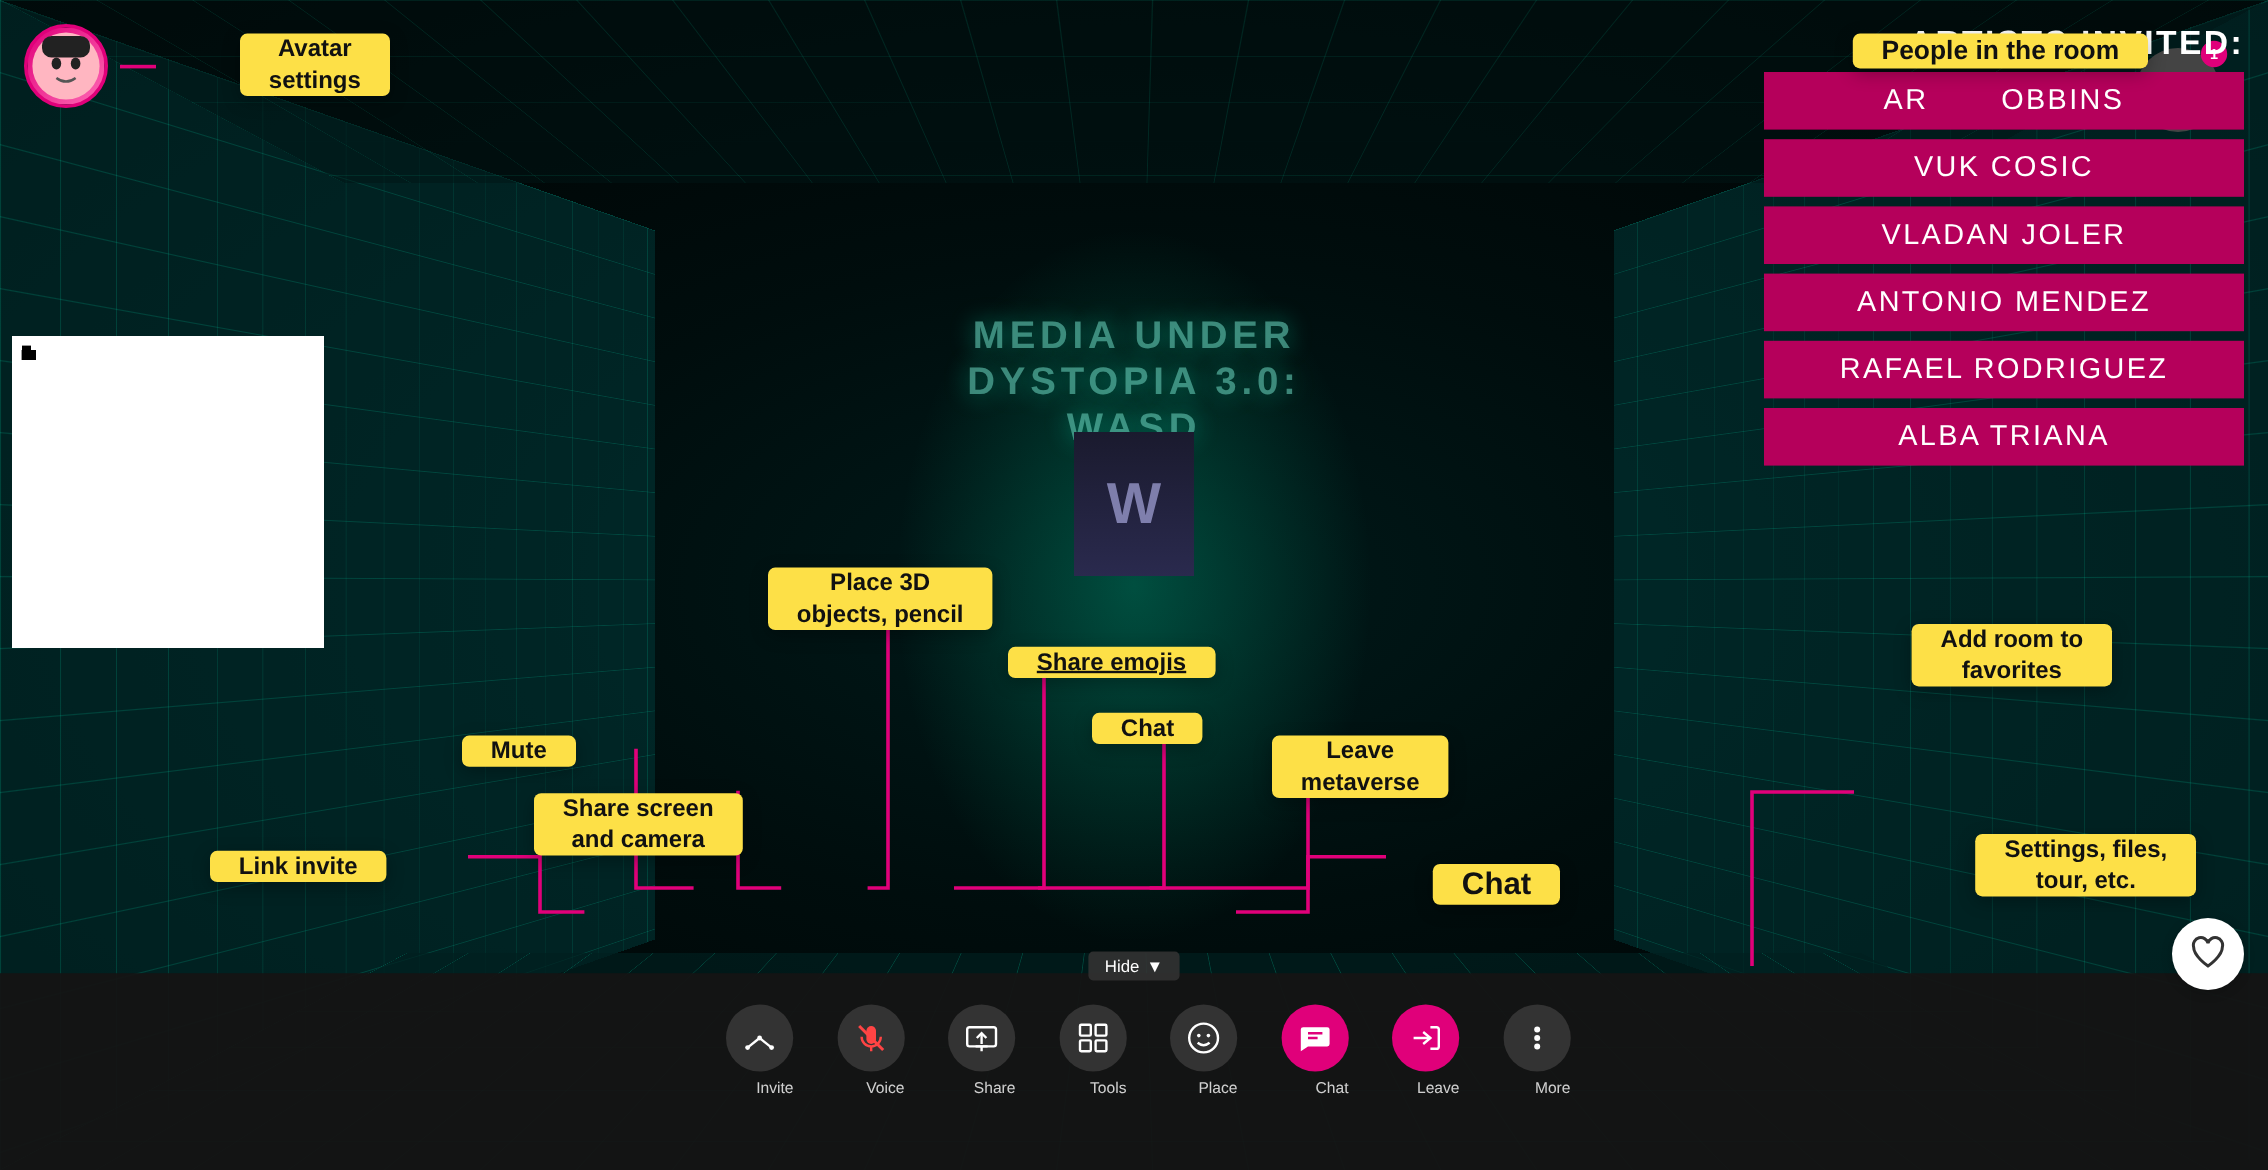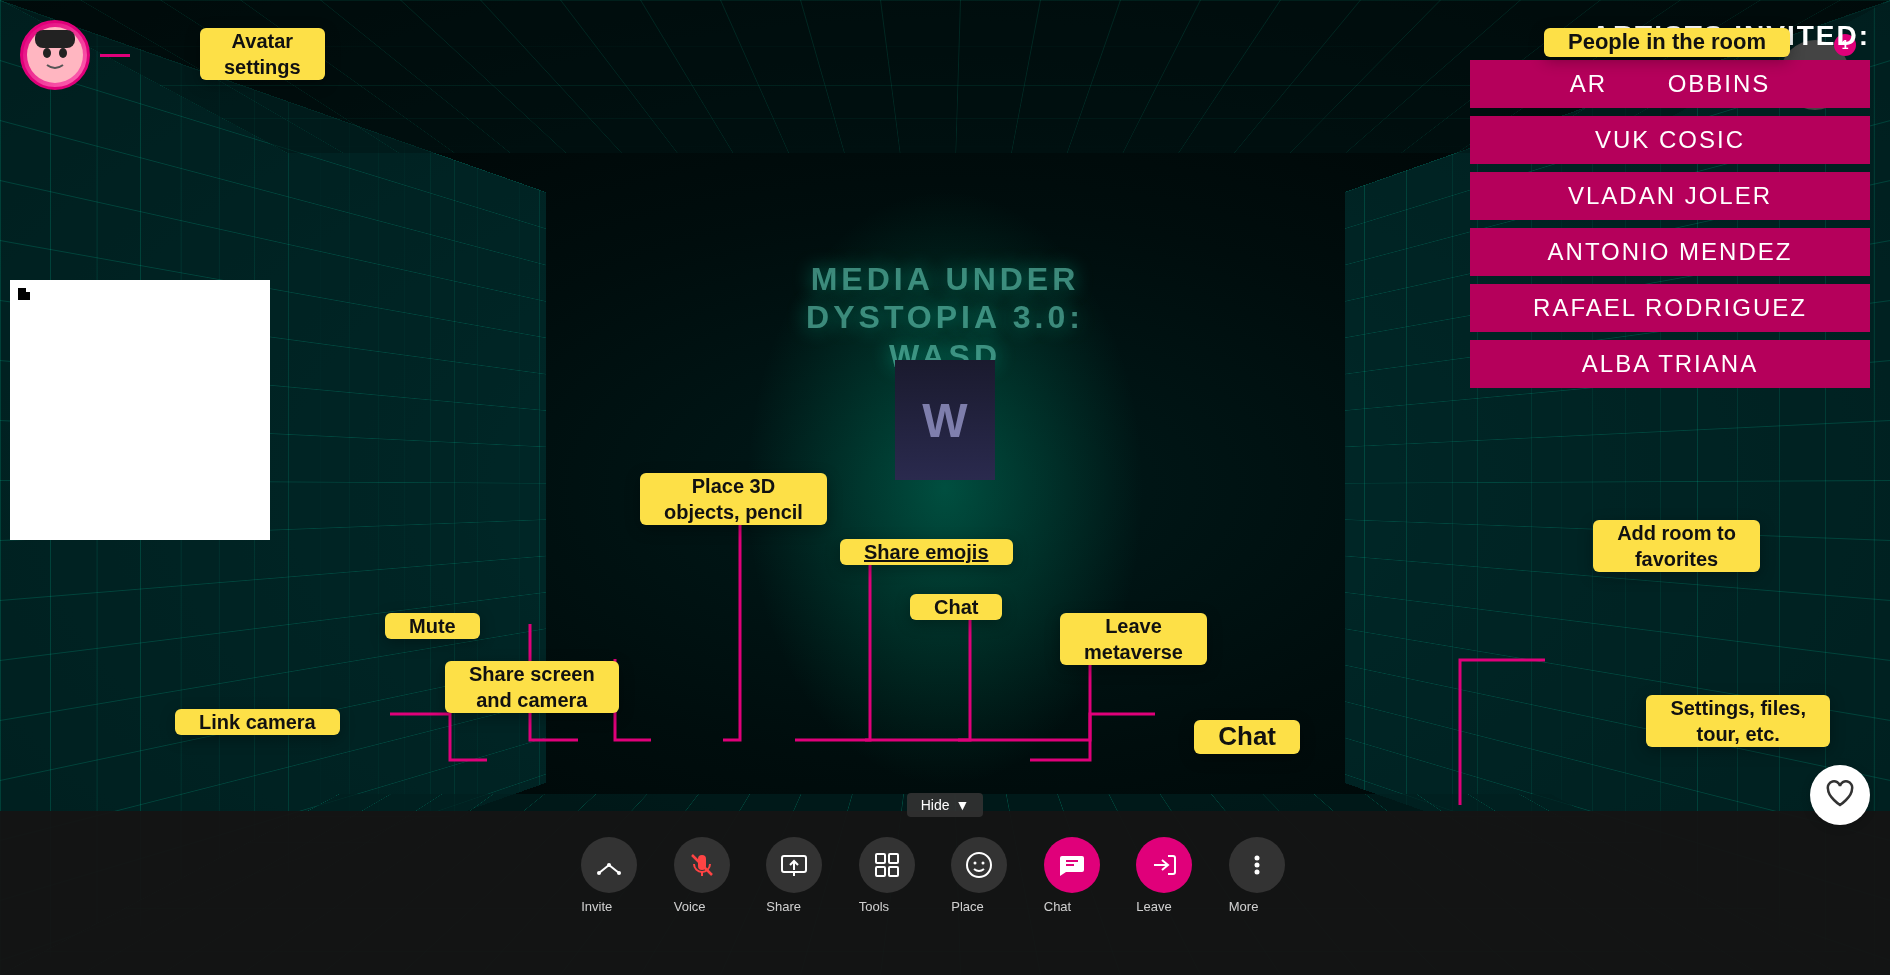--- a/index.html
+++ b/index.html
@@ -198,21 +198,21 @@
       gap: 0;
       padding: 10px 30px;
       width: 100%;
       max-width: 800px;
       justify-content: space-around;
       margin-top: 10px;
     }
     .toolbar-item {
       display: flex;
       flex-direction: column;
-      align-items: flex-start;
+      align-items: flex-end;
       gap: 6px;
       cursor: pointer;
       min-width: 80px;
     }
     .toolbar-icon {
       width: 56px;
       height: 56px;
       border-radius: 50%;
       display: flex;
       align-items: center;
@@ -430,21 +430,21 @@
   <span class="artist-name">RAFAEL RODRIGUEZ</span>
   <span class="artist-name">ALBA TRIANA</span>
 </div>
 
 <div class="tooltip-box" style="top:28px;left:200px;white-space:pre-line;">Avatar
 settings</div>
 
 <div class="tooltip-box" style="top:28px;right:100px;font-size:22px;">People in the
 room</div>
 
-<div class="tooltip-box" style="bottom:240px;left:175px;">Link camera</div>
+<div class="tooltip-box" style="bottom:240px;left:175px;">Link invite</div>
 
 <div class="tooltip-box" style="bottom:262px;left:445px;white-space:pre-line;">Share screen
 and camera</div>
 
 <div class="tooltip-box" style="bottom:336px;left:385px;">Mute</div>
 
 <div class="tooltip-box" style="bottom:450px;left:640px;white-space:pre-line;">Place 3D
 objects, pencil</div>
 
 <div class="tooltip-box" style="bottom:410px;left:840px;text-decoration:underline;">Share emojis</div>

